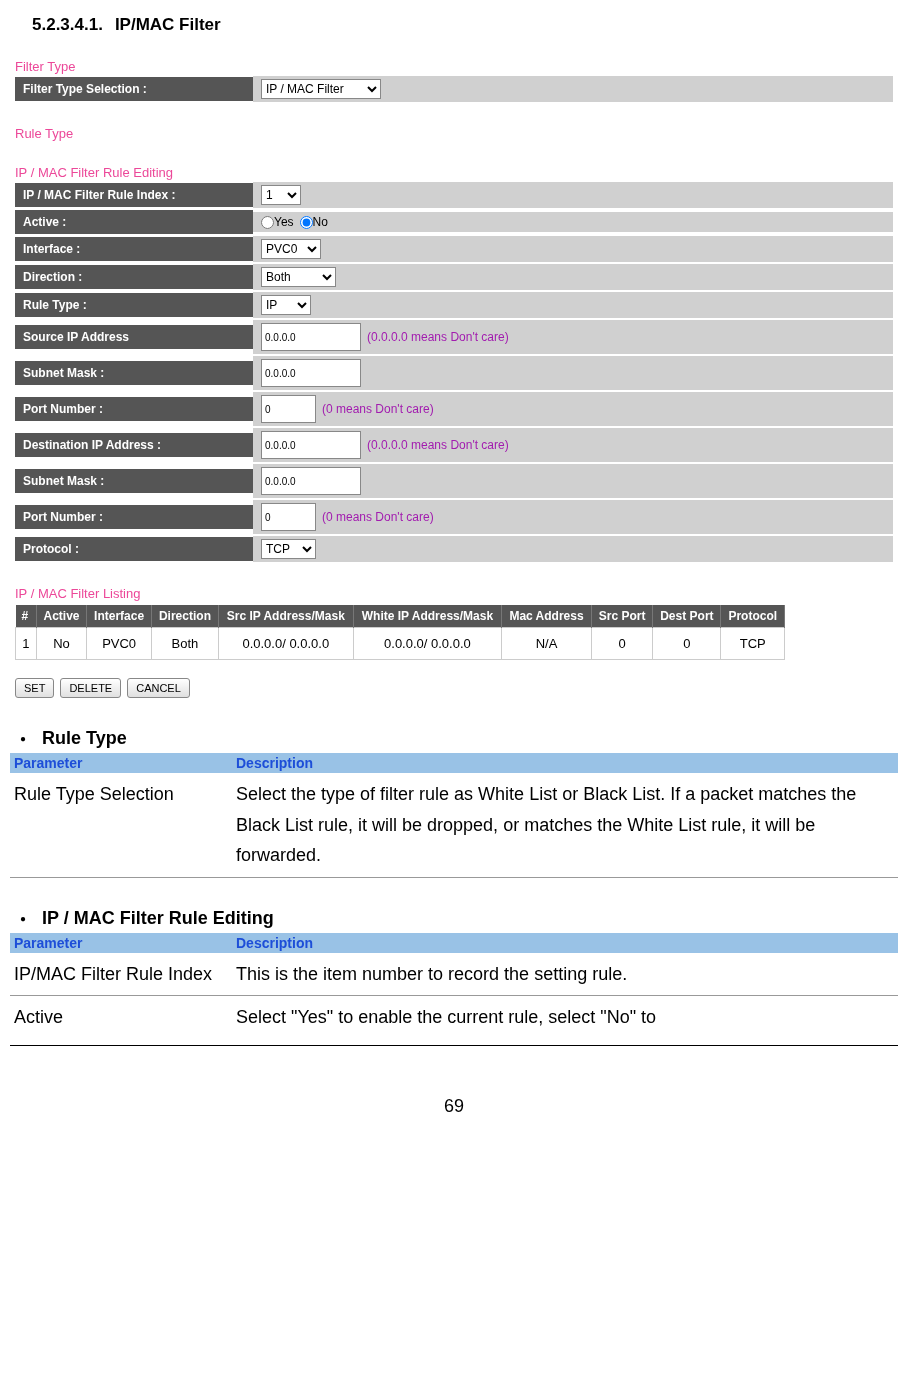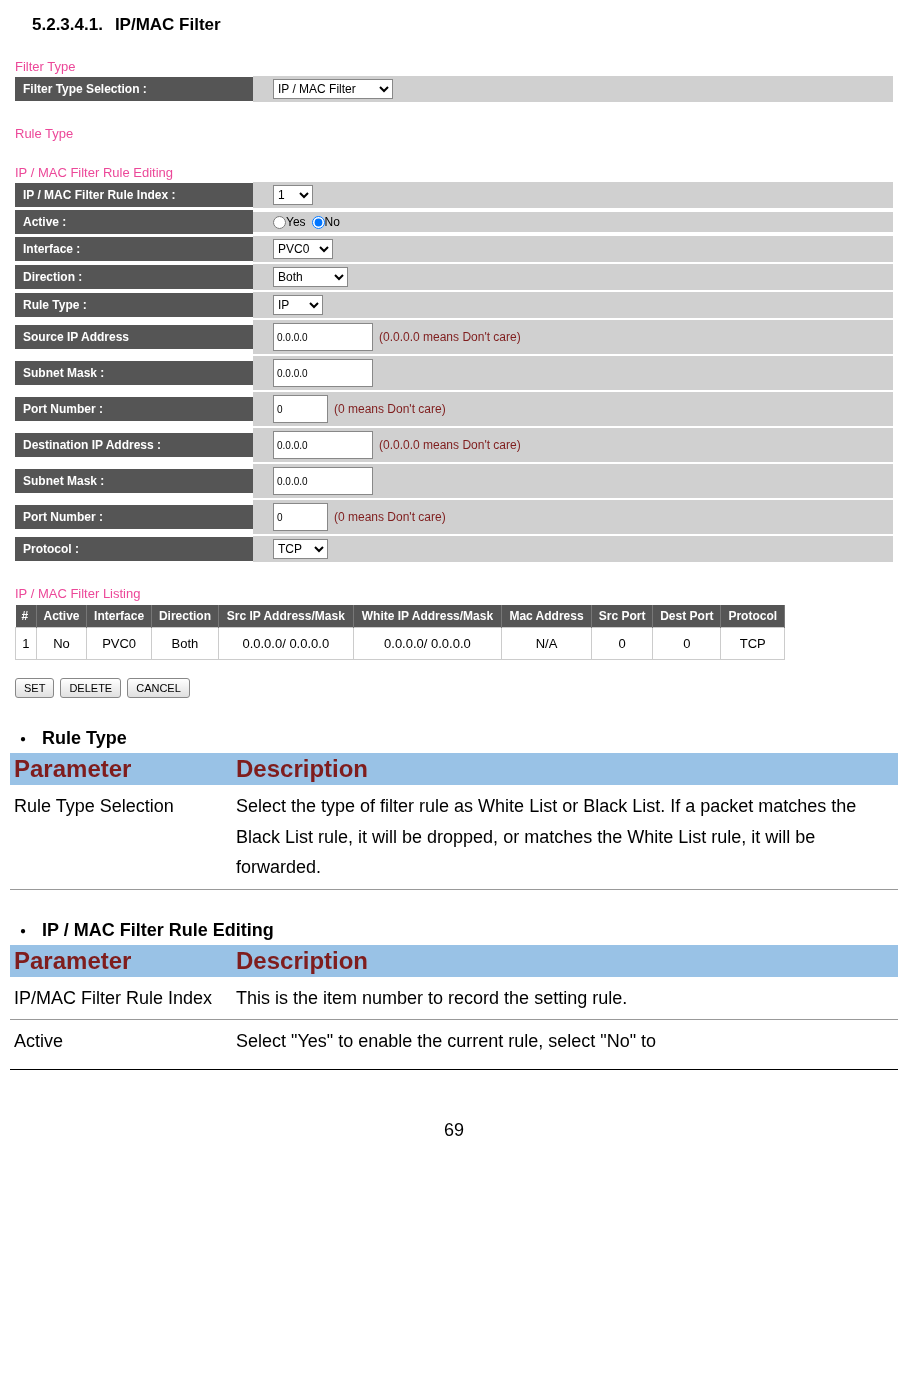--- a/index.html
+++ b/index.html
@@ -3,36 +3,36 @@
   <meta charset="utf-8">
   <style>
     * { box-sizing: border-box; margin: 0; padding: 0; }
     body { font-family: Arial, sans-serif; width: 908px; background: #fff; padding: 15px 10px; }
     .heading-num { font-family: Arial, sans-serif; font-weight: bold; font-size: 17px; padding: 0 0 20px 22px; }
     .heading-num .gap { display: inline-block; width: 12px; }
     .router-ui { margin: 0 5px 30px 5px; font-size: 12px; font-family: Arial, sans-serif; }
     .section-title { color: #ec4899; font-weight: normal; font-size: 13px; padding: 4px 0 2px 0; }
     .cfg-row { display: flex; align-items: center; margin-bottom: 2px; }
     .cfg-label { background: #555; color: #fff; font-weight: bold; font-size: 12px; width: 238px; padding: 5px 8px; }
-    .cfg-value { background: #d0d0d0; flex: 1; padding: 3px 20px; display: flex; align-items: center; gap: 6px; }
+    .cfg-value { background: #d0d0d0; flex: 1; padding: 3px 8px; display: flex; align-items: center; gap: 6px; }
     .sel { font-family: Arial; font-size: 12px; border: 1px solid #888; background: #fff; height: 20px; }
     .inp { font-family: Arial; font-size: 10px; border: 1px solid #888; background: #fff; height: 28px; padding: 1px 3px; }
-    .hint { font-size: 12px; color: #7f1d1d; }
+    .hint { font-size: 12px; color: #a21caf; }
     .radio-wrap { display: flex; align-items: center; gap: 0; font-size: 12px; }
     .listing-table { width: 770px; border-collapse: collapse; font-size: 12px; margin-top: 2px; }
     .listing-table th { background: #555; color: #fff; font-weight: bold; padding: 4px 6px; text-align: center; border-right: 1px solid #777; font-size: 12px; }
     .listing-table th:first-child { text-align: left; }
     .listing-table td { padding: 8px 6px; text-align: center; border: 1px solid #ccc; font-size: 13px; }
     .listing-table td:first-child { text-align: center; }
     .btns { margin-top: 18px; display: flex; gap: 6px; }
     .btn { font-family: Arial; font-size: 11px; padding: 3px 8px; border: 1px solid #888; background: linear-gradient(#fff,#e0e0e0); border-radius: 3px; cursor: pointer; }
     .bullet-line { display: flex; align-items: center; gap: 16px; font-size: 18px; font-weight: bold; margin: 30px 0 4px 5px; }
     .bullet-dot { font-size: 10px; margin-left: 5px; }
     .desc-table { width: 100%; border-collapse: collapse; font-size: 18px; }
-    .desc-table th { background: #99c2e6; color: #7f1d1d; text-align: left; padding: 2px 4px; font-weight: bold; font-size: 24px; }
+    .desc-table th { background: #99c2e6; color: #1d4ed8; text-align: left; padding: 2px 4px; font-weight: bold; font-size: 14px; }
     .desc-table th:first-child { width: 222px; }
     .desc-table td { padding: 6px 4px 6px 4px; vertical-align: top; font-size: 18px; line-height: 1.7; border-bottom: 1px solid #999; }
     .desc-table tr.noborder td { border-bottom: none; }
     .page-num { text-align: center; font-size: 18px; margin-top: 50px; }
     hr.bottom-line { border: none; border-top: 1px solid #000; margin-top: 6px; }
   </style>
 </head>
 <body>
 
 <div class="heading-num">

